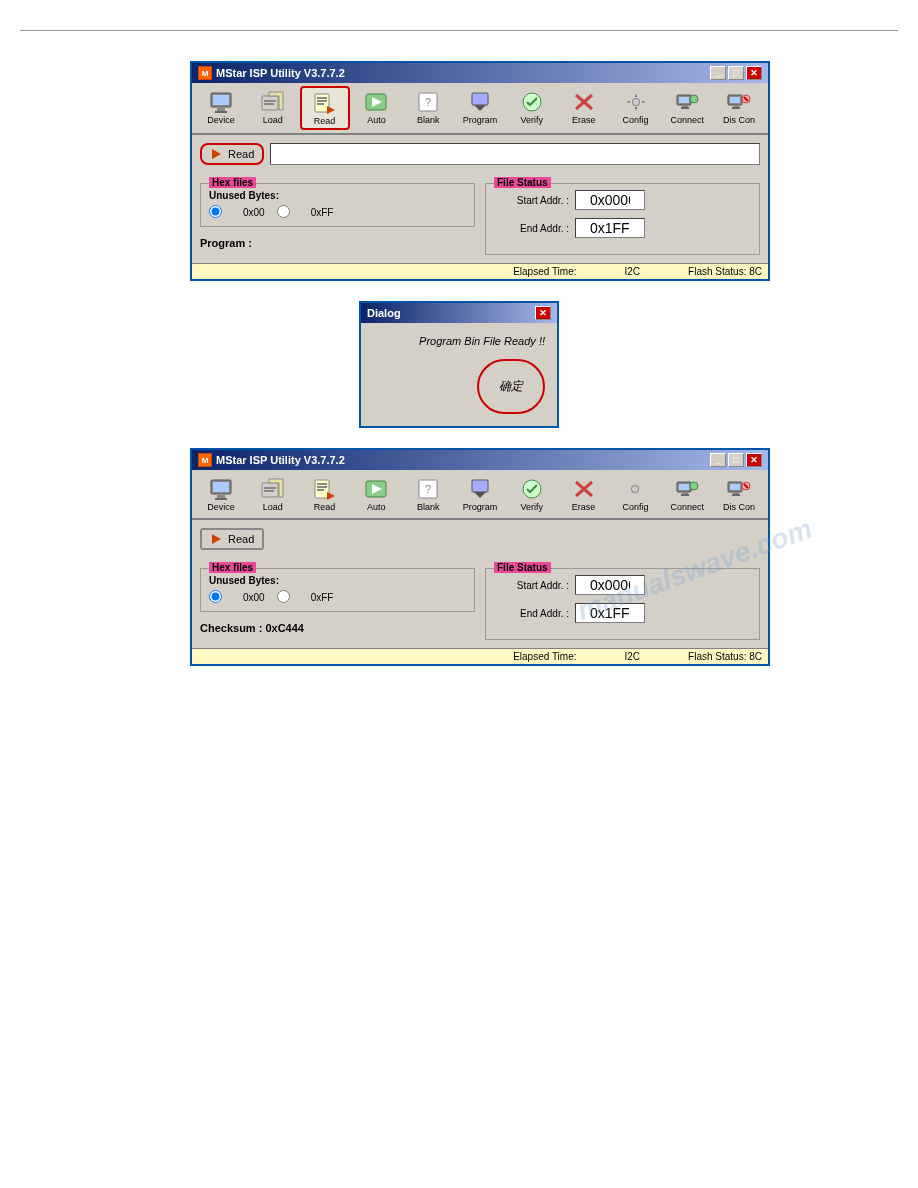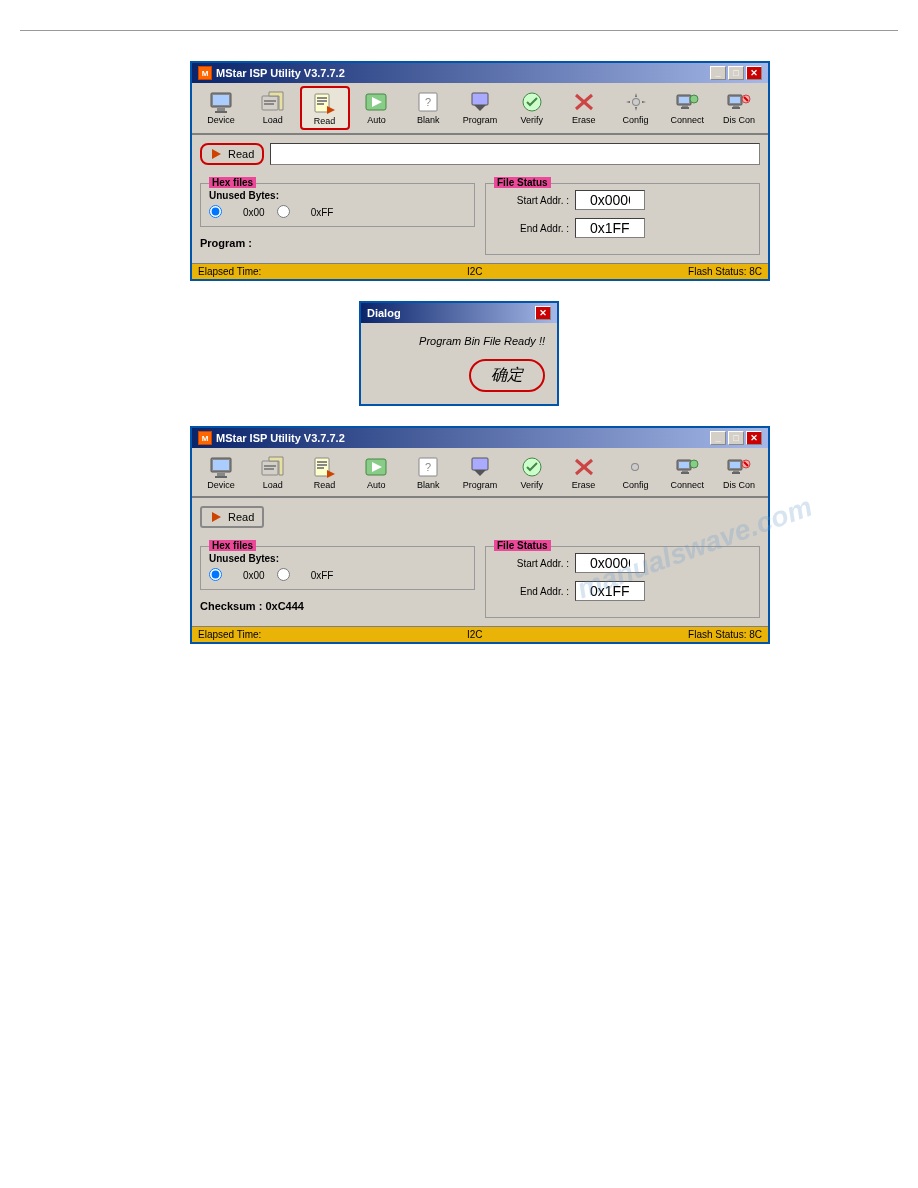--- a/index.html
+++ b/index.html
@@ -213,26 +213,27 @@
       background: white;
       border: 1px solid #808080;
       border-top-color: #404040;
       border-left-color: #404040;
       padding: 2px 14px;
       font-size: 14px;
     }
 
     
     .status-bar {
-      background: #eab308;
+      background: #fef9c3;
       border-top: 1px solid #808080;
       padding: 2px 6px;
       display: flex;
-      justify-content: space-between;
+      justify-content: flex-end;
       font-size: 10px;
+      gap: 48px;
     }
 
     
     .dialog-overlay {
       display: flex;
       justify-content: center;
       margin: 10px 0 20px 0;
     }
 
     .dialog-window {
@@ -261,26 +262,26 @@
 
     .dialog-message {
       font-size: 11px;
       margin-bottom: 12px;
     }
 
     .dialog-ok-btn {
       display: inline-flex;
       align-items: center;
       justify-content: center;
-      padding: 4px 20px;
+      padding: 17px 20px;
       background: #d4d0c8;
       border: 2px solid #cc0000;
       border-radius: 50px;
       cursor: pointer;
-      font-size: 16px;
+      font-size: 12px;
     }
 
     
     .watermark {
       position: absolute;
       color: rgba(100, 150, 200, 0.25);
       font-size: 32px;
       font-style: italic;
       font-weight: bold;
       transform: rotate(-20deg);

